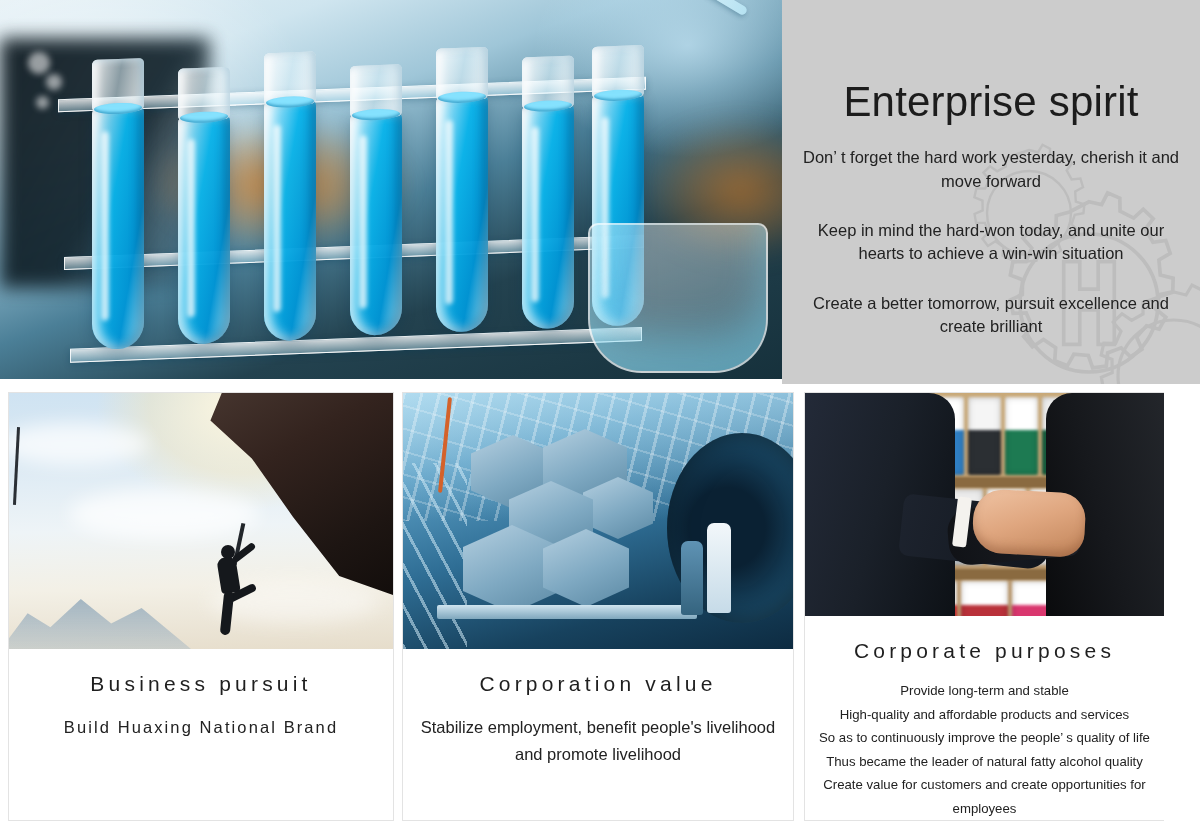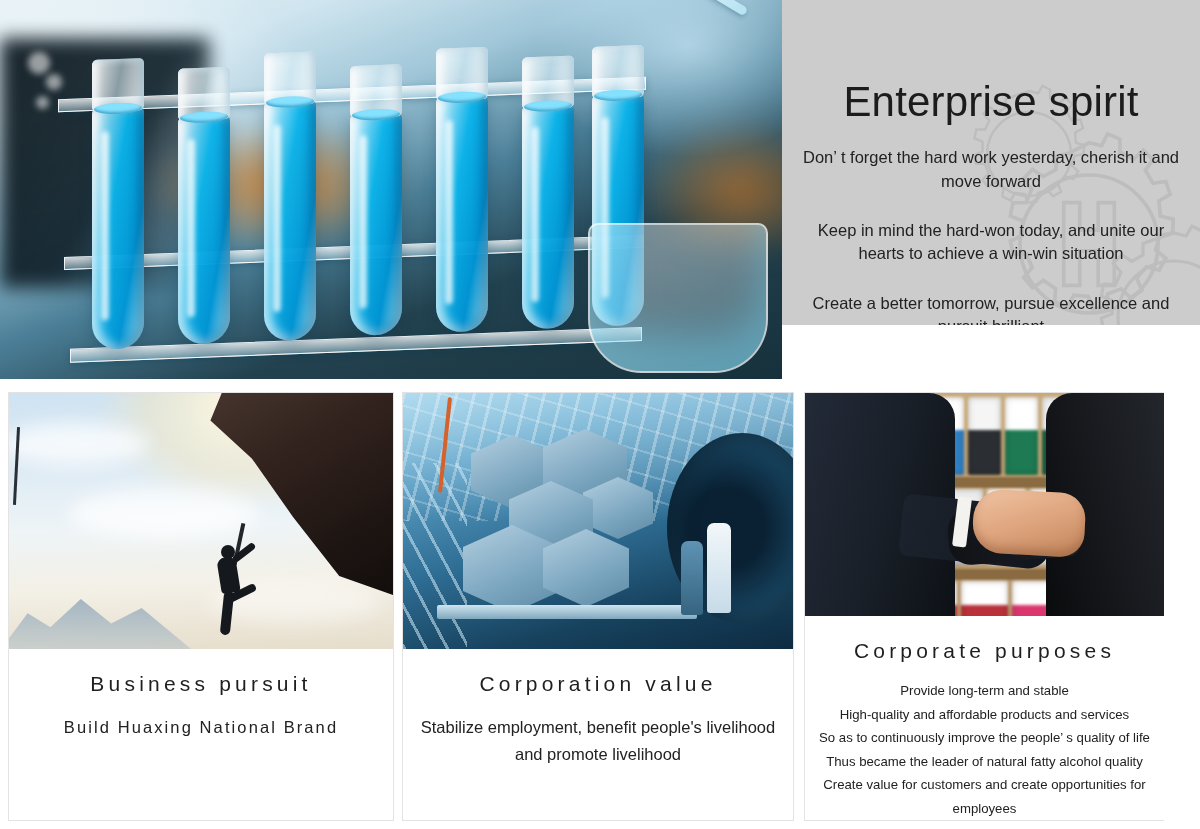--- a/index.html
+++ b/index.html
@@ -88,21 +88,21 @@
   }
   .pipette {
     position:absolute; right:36px; top:8px; width:132px; height:9px;
     transform: rotate(31deg); transform-origin: right center;
     background: linear-gradient(90deg, rgba(255,255,255,.95), rgba(190,235,250,.8));
     border-radius:5px; box-shadow:0 2px 5px rgba(0,60,90,.3);
   }
 
   
   .spirit-panel {
-    position:absolute; left:782px; top:0; width:418px; height:325px;
+    position:absolute; left:782px; top:0; width:418px; height:384px;
     background:#cccccc; overflow:hidden;
   }
   .gear-wm { position:absolute; stroke:#bdbdbd; fill:none; stroke-width:1.6; }
   .gear-main { right:-4px; bottom:-34px; }
   .gear-tl   { right:96px; bottom:96px; }
   .gear-br   { right:-74px; bottom:-92px; }
 
   .spirit-inner { position:relative; z-index:2; padding:0 12px; text-align:center; }
   .spirit-title {
     margin-top:80px; font-size:42px; font-weight:400; color:#1c1c1c;
@@ -328,21 +328,21 @@
       </svg>
       <svg class="gear-wm gear-br" width="200" height="200" viewBox="0 0 100 100">
         <path d="M50 8 l6 1.5 3-5 5 2.6v5.8l6 3.3 4.6-3.8 4.2 4.4-3.7 4.8 3.3 6 5.9-.6 1.7 5.8-5.2 2.8.4 6.8 5.7 1.8-.6 6-5.8 1-2.1 6.4 4.4 4-3.3 5.1-5.5-1.9-4.7 4.9 2.1 5.5-5.3 3-4-4.2-6.2 2-.9 5.8-6 .5-1.7-5.6-6.5-.8-3.1 5-5.4-2.5.7-5.8-5.4-3.8-5 3.2-3.6-4.8 4-4.4-2.4-6.2-5.9 0-1-6 5.4-2.3-.1-6.6-5.4-2.2 1.3-5.9 5.9.1 2.7-6.1-3.9-4.5 4.4-4.2 4.8 3.3 5.7-3.2v-5.8z"></path>
         <circle cx="50" cy="50" r="28"></circle>
       </svg>
 
       <div class="spirit-inner">
         <h1 class="spirit-title">Enterprise spirit</h1>
         <p class="spirit-para p1">Don’ t forget the hard work yesterday, cherish it and move forward</p>
         <p class="spirit-para p2">Keep in mind the hard-won today, and unite our hearts to achieve a win-win situation</p>
-        <p class="spirit-para p3">Create a better tomorrow, pursue excellence and pursuit brilliant</p>
+        <p class="spirit-para p3">Create a better tomorrow, pursuit excellence and create brilliant</p>
       </div>
     </div>
   </div>
 
   <div class="cards">
 
     <div class="card card-1">
       <div class="card-photo">
         <div class="climb-sky"></div>
         <div class="cloud" style="left:-10px;top:30px;width:150px;height:42px;"></div>

